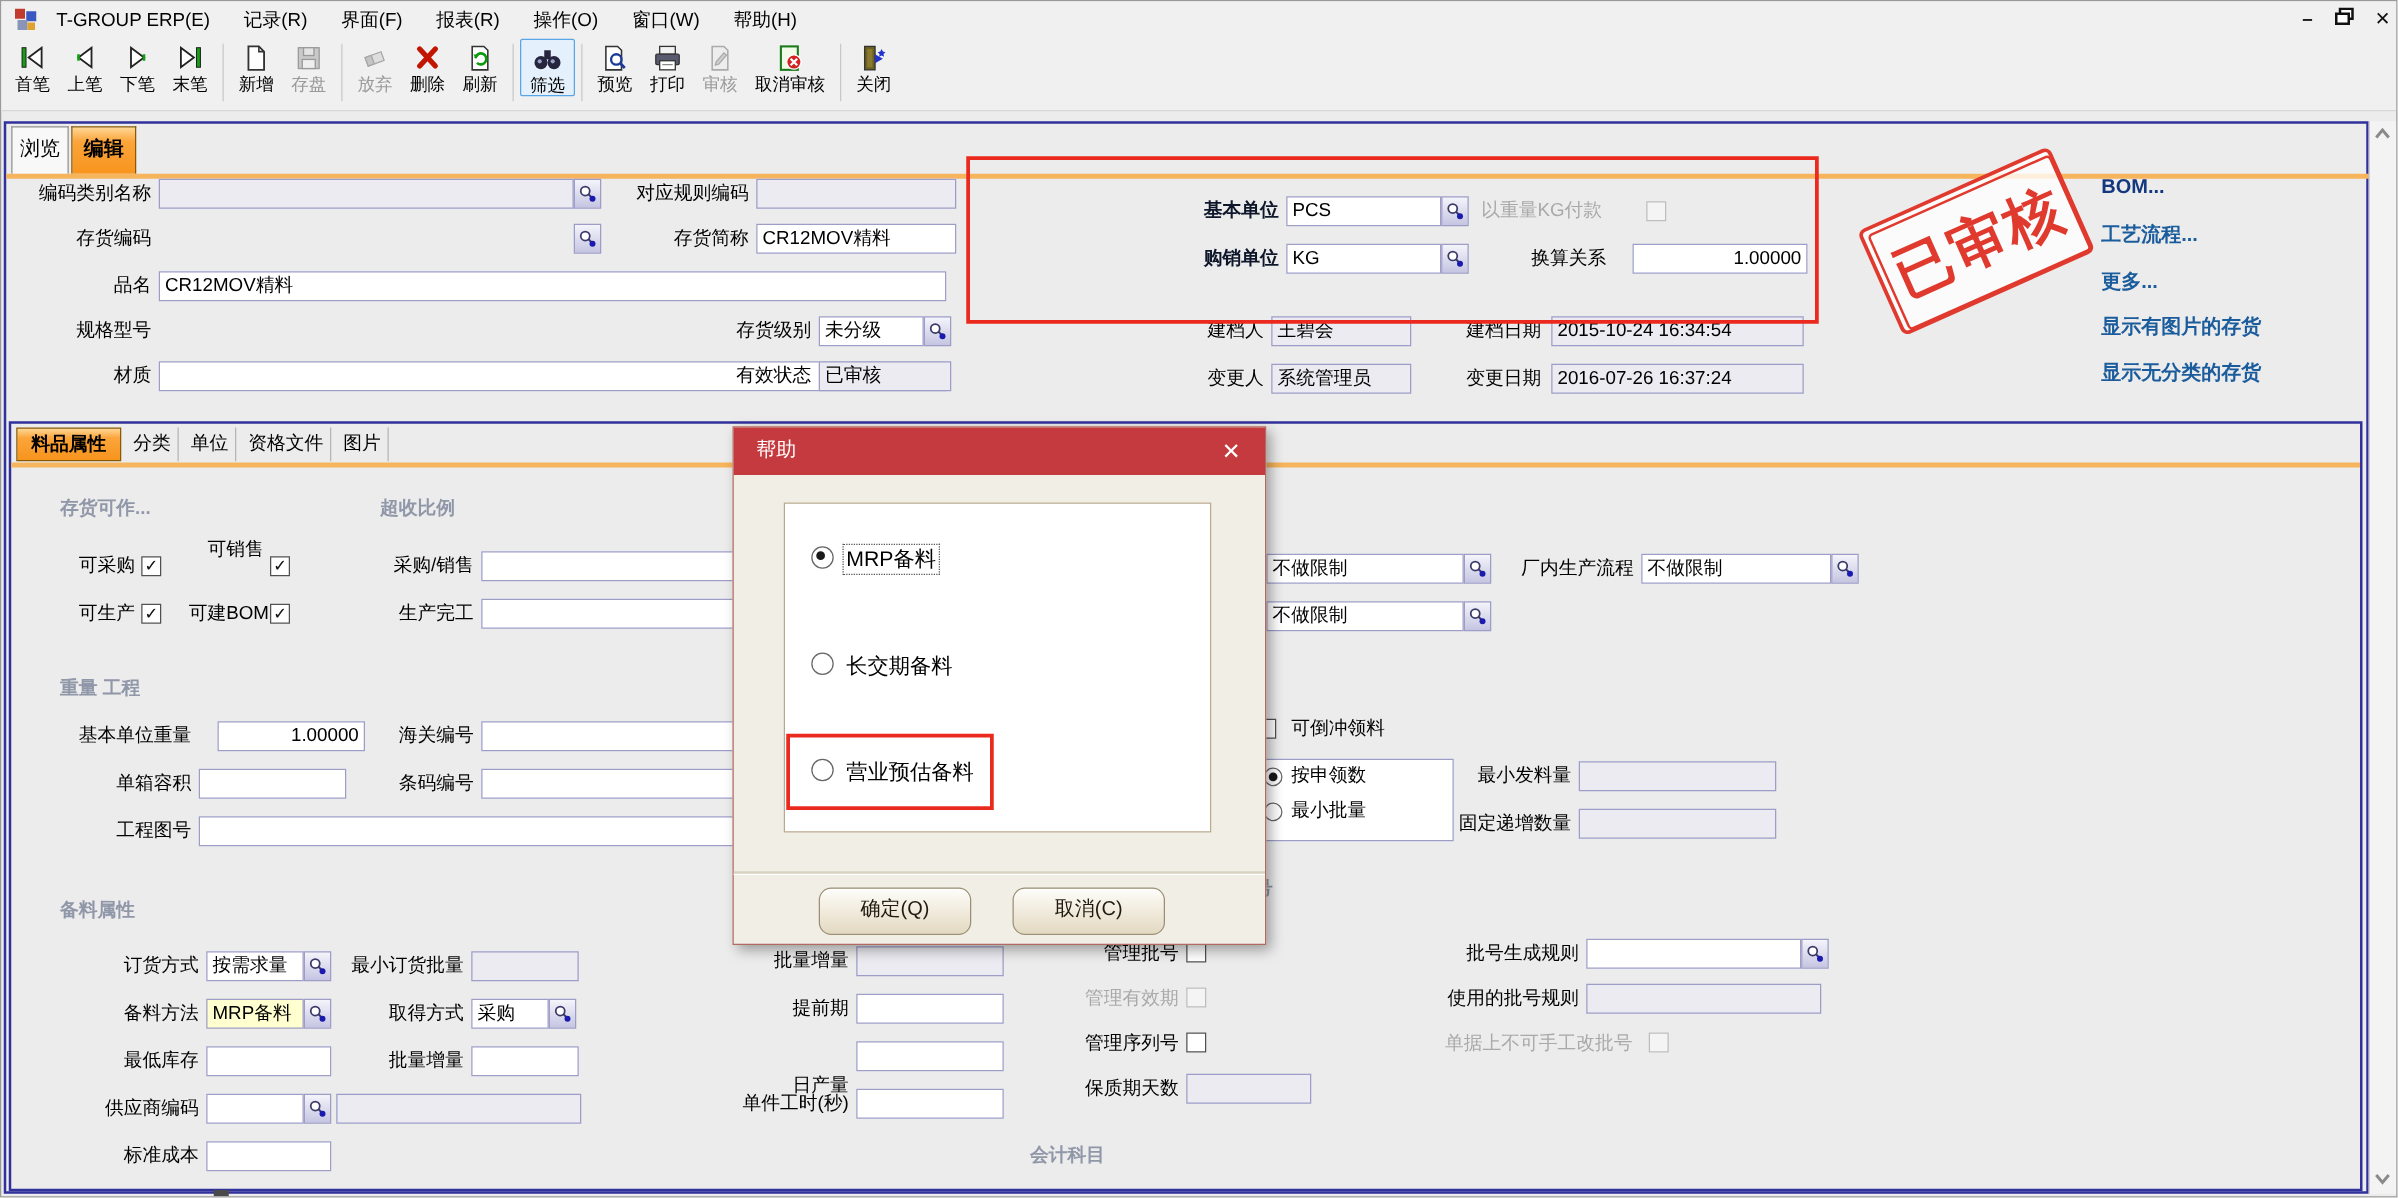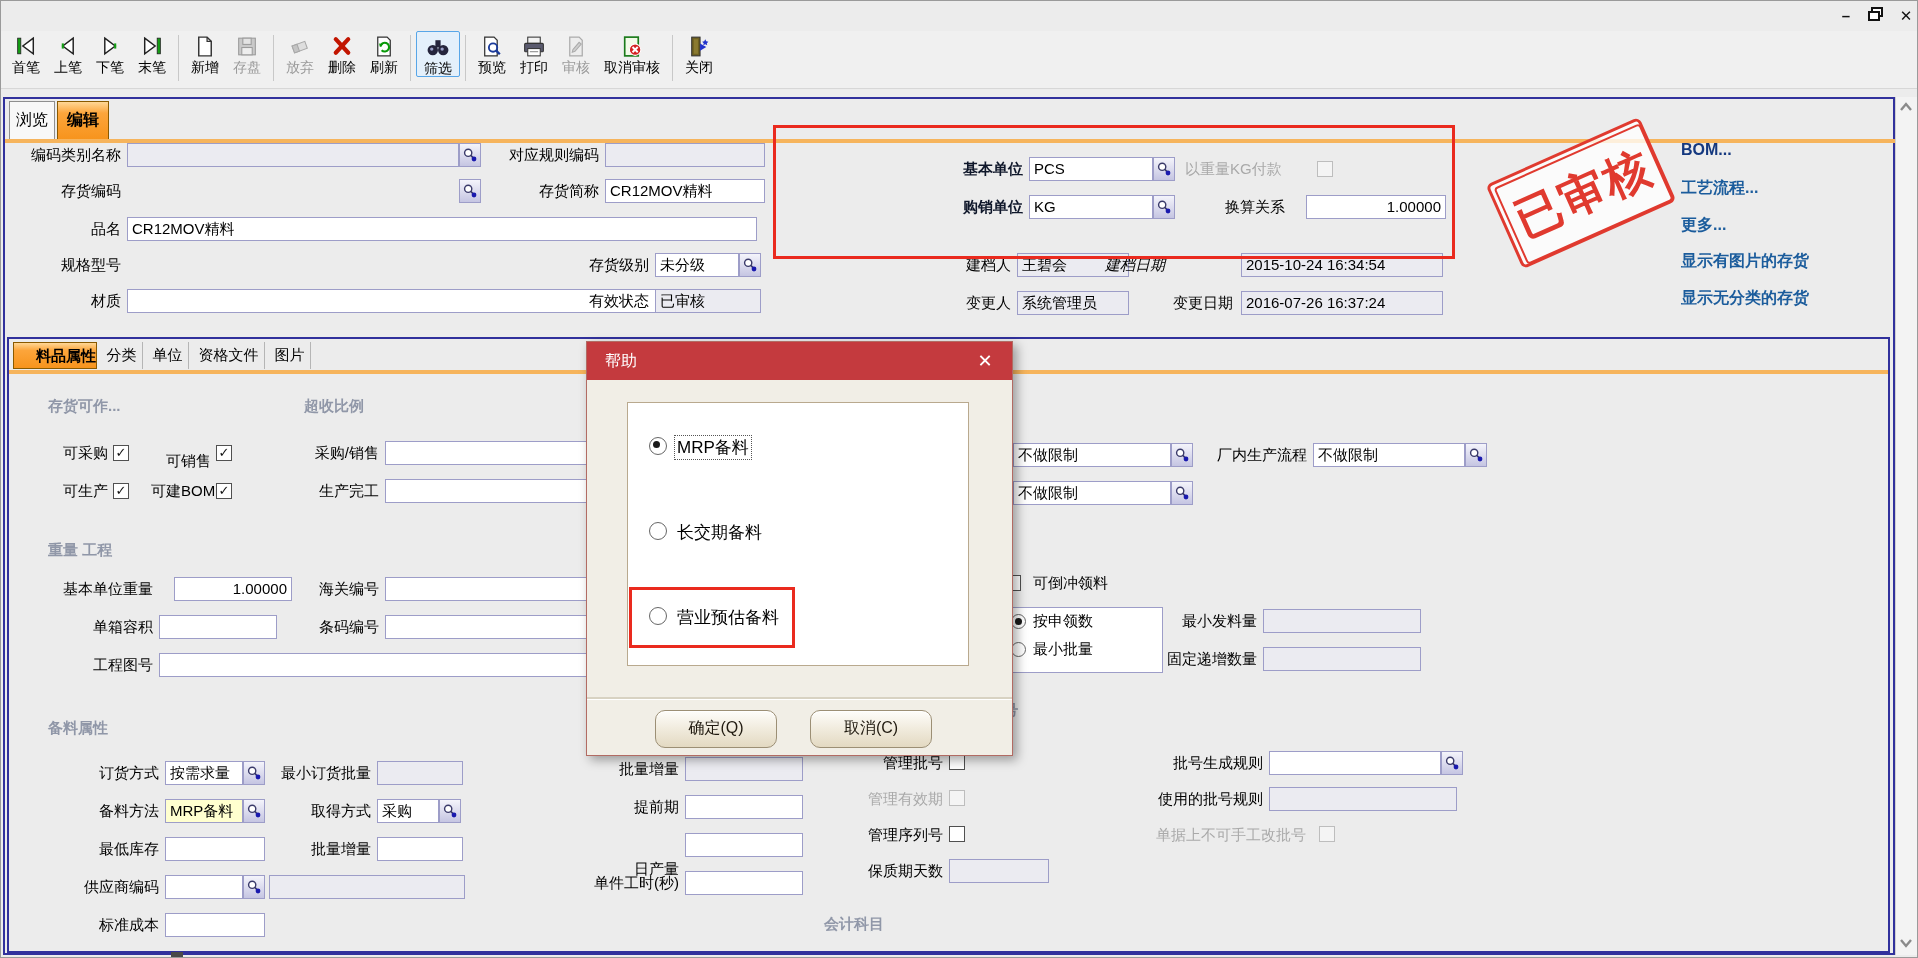--- a/index.html
+++ b/index.html
@@ -20,21 +20,21 @@
   .tbtn.sel{border:1px solid #58a6e8;background:#e4f0fb;border-radius:2px;}
   .tsep{width:1px;height:46px;background:#c8c8c8;margin:4px 5px 0 5px;}
   #panel-outer{position:absolute;left:2px;top:96px;width:1892px;height:858px;border:2px solid #31319c;box-sizing:border-box;background:#ececec;}
   #panel-lower{position:absolute;left:6px;top:336px;width:1883px;height:616px;border:2px solid #31319c;box-sizing:border-box;}
   .tabline-orange{position:absolute;background:#f6b45c;height:4px;}
   
   .vtab{position:absolute;top:100px;height:38px;box-sizing:border-box;font-size:16px;text-align:center;line-height:36px;}
   .vtab.inactive{background:#f8f8f8;border:1px solid #8f8f8f;border-bottom:none;}
   .vtab.active{background:linear-gradient(180deg,#ffd795,#fca53b 30%,#f7941d);border:1px solid #8a5a00;border-bottom:none;font-weight:bold;}
   .dtab{position:absolute;top:341px;height:27px;font-size:15px;line-height:26px;text-align:center;box-sizing:border-box;}
-  .dtab.active{background:linear-gradient(180deg,#ffd795,#fca53b 30%,#f7941d);border:1px solid #8a5a00;font-weight:bold;text-align:right;}
+  .dtab.active{background:linear-gradient(180deg,#ffd795,#fca53b 30%,#f7941d);border:1px solid #8a5a00;font-weight:bold;}
   .dtab.plain{border-right:1px solid #b5b5b5;}
   
   .lbl{position:absolute;font-size:15px;line-height:24px;text-align:right;white-space:nowrap;color:#000;}
   .lblL{text-align:left;}
   .rlbl{color:#0f172a;font-weight:bold;}
   .glbl{color:#a9a9a9;}
   .fld{position:absolute;height:24px;background:#fff;border:1px solid #9d9dc8;font-size:15px;line-height:22px;padding:0 4px;box-sizing:border-box;color:#000;white-space:nowrap;overflow:hidden;}
   .ro{background:#ebebf1;}
   .yellow{background:#ffffcf;}
   .num{text-align:right;margin-left:15px;}
@@ -67,20 +67,37 @@
   .dlg-annot{position:absolute;border:3px solid #ea2a1e;z-index:12;}
   
   #vscroll{position:absolute;right:0;top:96px;width:21px;height:858px;background:#f3f3f3;border-left:1px solid #d0d0d0;}
   .varrow{position:absolute;left:3px;width:14px;height:14px;color:#8a8a8a;font-size:13px;line-height:14px;text-align:center;font-weight:bold;}
 </style>
 </head>
 <body>
 
 <div id="screen">
 
+  <div id="menubar">
+    <div id="appicon">
+      <svg width="20" height="20">
+          <rect x="1" y="1" width="8" height="8" fill="#c23a2e"></rect>
+          <rect x="10" y="3" width="8" height="8" fill="#3a57c2"></rect>
+          <rect x="3" y="10" width="8" height="8" fill="#8a93b8"></rect>
+          <rect x="11" y="12" width="6" height="6" fill="#e0a22e"></rect>
+        </svg>
+    </div>
+    <span class="menu-item">T-GROUP ERP(E)</span>
+    <span class="menu-item">记录(R)</span>
+    <span class="menu-item">界面(F)</span>
+    <span class="menu-item">报表(R)</span>
+    <span class="menu-item">操作(O)</span>
+    <span class="menu-item">窗口(W)</span>
+    <span class="menu-item">帮助(H)</span>
+  </div>
   <div class="winctl" style="left:1832px;">–</div>
   <div class="winctl" style="left:1862px;">
     <svg width="16" height="14">
         <rect x="4" y="1" width="10" height="8" fill="#fff" stroke="#111" stroke-width="2"></rect>
         <rect x="1" y="5" width="10" height="8" fill="#fff" stroke="#111" stroke-width="2"></rect>
       </svg>
   </div>
   <div class="winctl" style="left:1892px;">✕</div>
 
   <div id="toolbar">
@@ -274,21 +291,21 @@
         <circle cx="6.2" cy="5.8" r="3.6" fill="#fff" stroke="#3a3a6a" stroke-width="1.4"></circle>
         <line x1="8.8" y1="8.4" x2="12" y2="11.6" stroke="#3a3a6a" stroke-width="1.6"></line>
         <circle cx="12" cy="12" r="2.4" fill="#1a1aae"></circle>
       </svg>
     </div>
   <div class="lbl" style="left:1208px;top:194px;width:76px;">换算关系</div>
   <div class="fld num" style="left:1290px;top:194px;width:140px;">1.00000</div>
 
   <div class="lbl" style="left:952px;top:252px;width:58px;">建档人</div>
   <div class="fld ro" style="left:1016px;top:252px;width:112px;">王碧会</div>
-  <div class="lbl" style="left:1088px;top:252px;width:76px;font-style:italic;">建档日期</div>
+  <div class="lbl" style="left:1156px;top:252px;width:76px;">建档日期</div>
   <div class="fld ro" style="left:1240px;top:252px;width:202px;">2015-10-24 16:34:54</div>
   <div class="lbl" style="left:952px;top:290px;width:58px;">变更人</div>
   <div class="fld ro" style="left:1016px;top:290px;width:112px;">系统管理员</div>
   <div class="lbl" style="left:1156px;top:290px;width:76px;">变更日期</div>
   <div class="fld ro" style="left:1240px;top:290px;width:202px;">2016-07-26 16:37:24</div>
 
   <div class="link" style="left:1680px;top:140px;color:#14387f;">BOM...</div>
   <div class="link" style="left:1680px;top:177px;">工艺流程...</div>
   <div class="link" style="left:1680px;top:214px;">更多...</div>
   <div class="link" style="left:1680px;top:250px;">显示有图片的存货</div>
@@ -302,21 +319,21 @@
   <div class="dtab active" style="left:12px;width:84px;">料品属性</div>
   <div class="dtab plain" style="left:100px;width:42px;">分类</div>
   <div class="dtab plain" style="left:146px;width:42px;">单位</div>
   <div class="dtab plain" style="left:192px;width:72px;">资格文件</div>
   <div class="dtab plain" style="left:268px;width:42px;">图片</div>
   <div class="tabline-orange" style="left:8px;top:369px;width:1879px;"></div>
 
   <div class="sec" style="left:47px;top:396px;">存货可作...</div>
   <div class="lbl" style="left:55px;top:440px;width:52px;">可采购</div>
   <div class="cb on" style="left:112px;top:444px;"></div>
-  <div class="lbl" style="left:158px;top:448px;width:52px;">可销售</div>
+  <div class="lbl" style="left:158px;top:427px;width:52px;">可销售</div>
   <div class="cb on" style="left:215px;top:444px;"></div>
   <div class="lbl" style="left:55px;top:478px;width:52px;">可生产</div>
   <div class="cb on" style="left:112px;top:482px;"></div>
   <div class="lbl" style="left:150px;top:478px;width:60px;">可建BOM</div>
   <div class="cb on" style="left:215px;top:482px;"></div>
 
   <div class="sec" style="left:303px;top:396px;">超收比例</div>
   <div class="lbl" style="left:300px;top:440px;width:78px;">采购/销售</div>
   <div class="fld" style="left:384px;top:440px;width:216px;"></div>
   <div class="lbl" style="left:300px;top:478px;width:78px;">生产完工</div>

